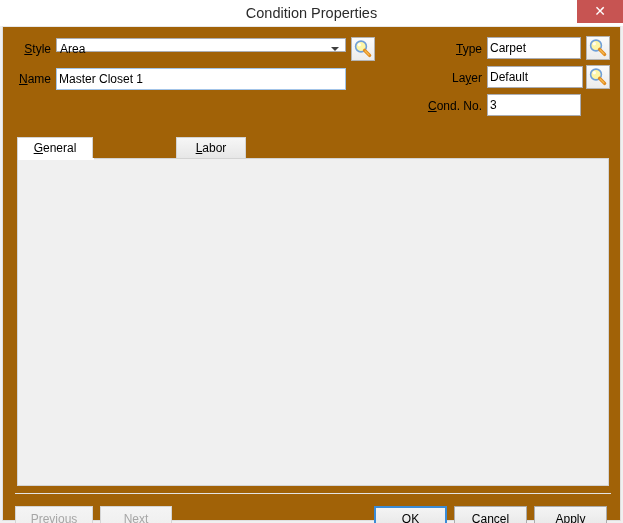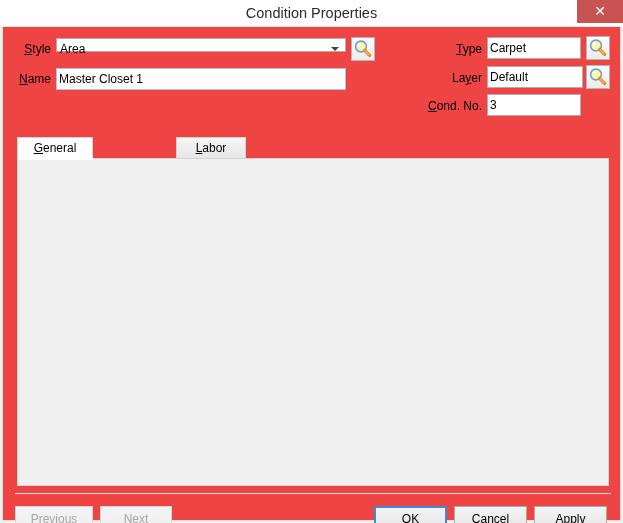--- a/index.html
+++ b/index.html
@@ -43,21 +43,21 @@
     color: #ffffff;
     font-size: 14px;
     line-height: 23px;
     text-align: center;
     cursor: default;
   }
   .client {
     position: absolute;
     left: 2px; top: 26px;
     width: 619px; height: 495px;
-    background: #ef4444;
+    background: #a16207;
     border: 1px solid #dfdfdf;
     border-top: 1px solid #e8e8e8;
     box-sizing: border-box;
   }
 
   
   .lbl {
     position: absolute;
     font-size: 12px;
     color: #000;

